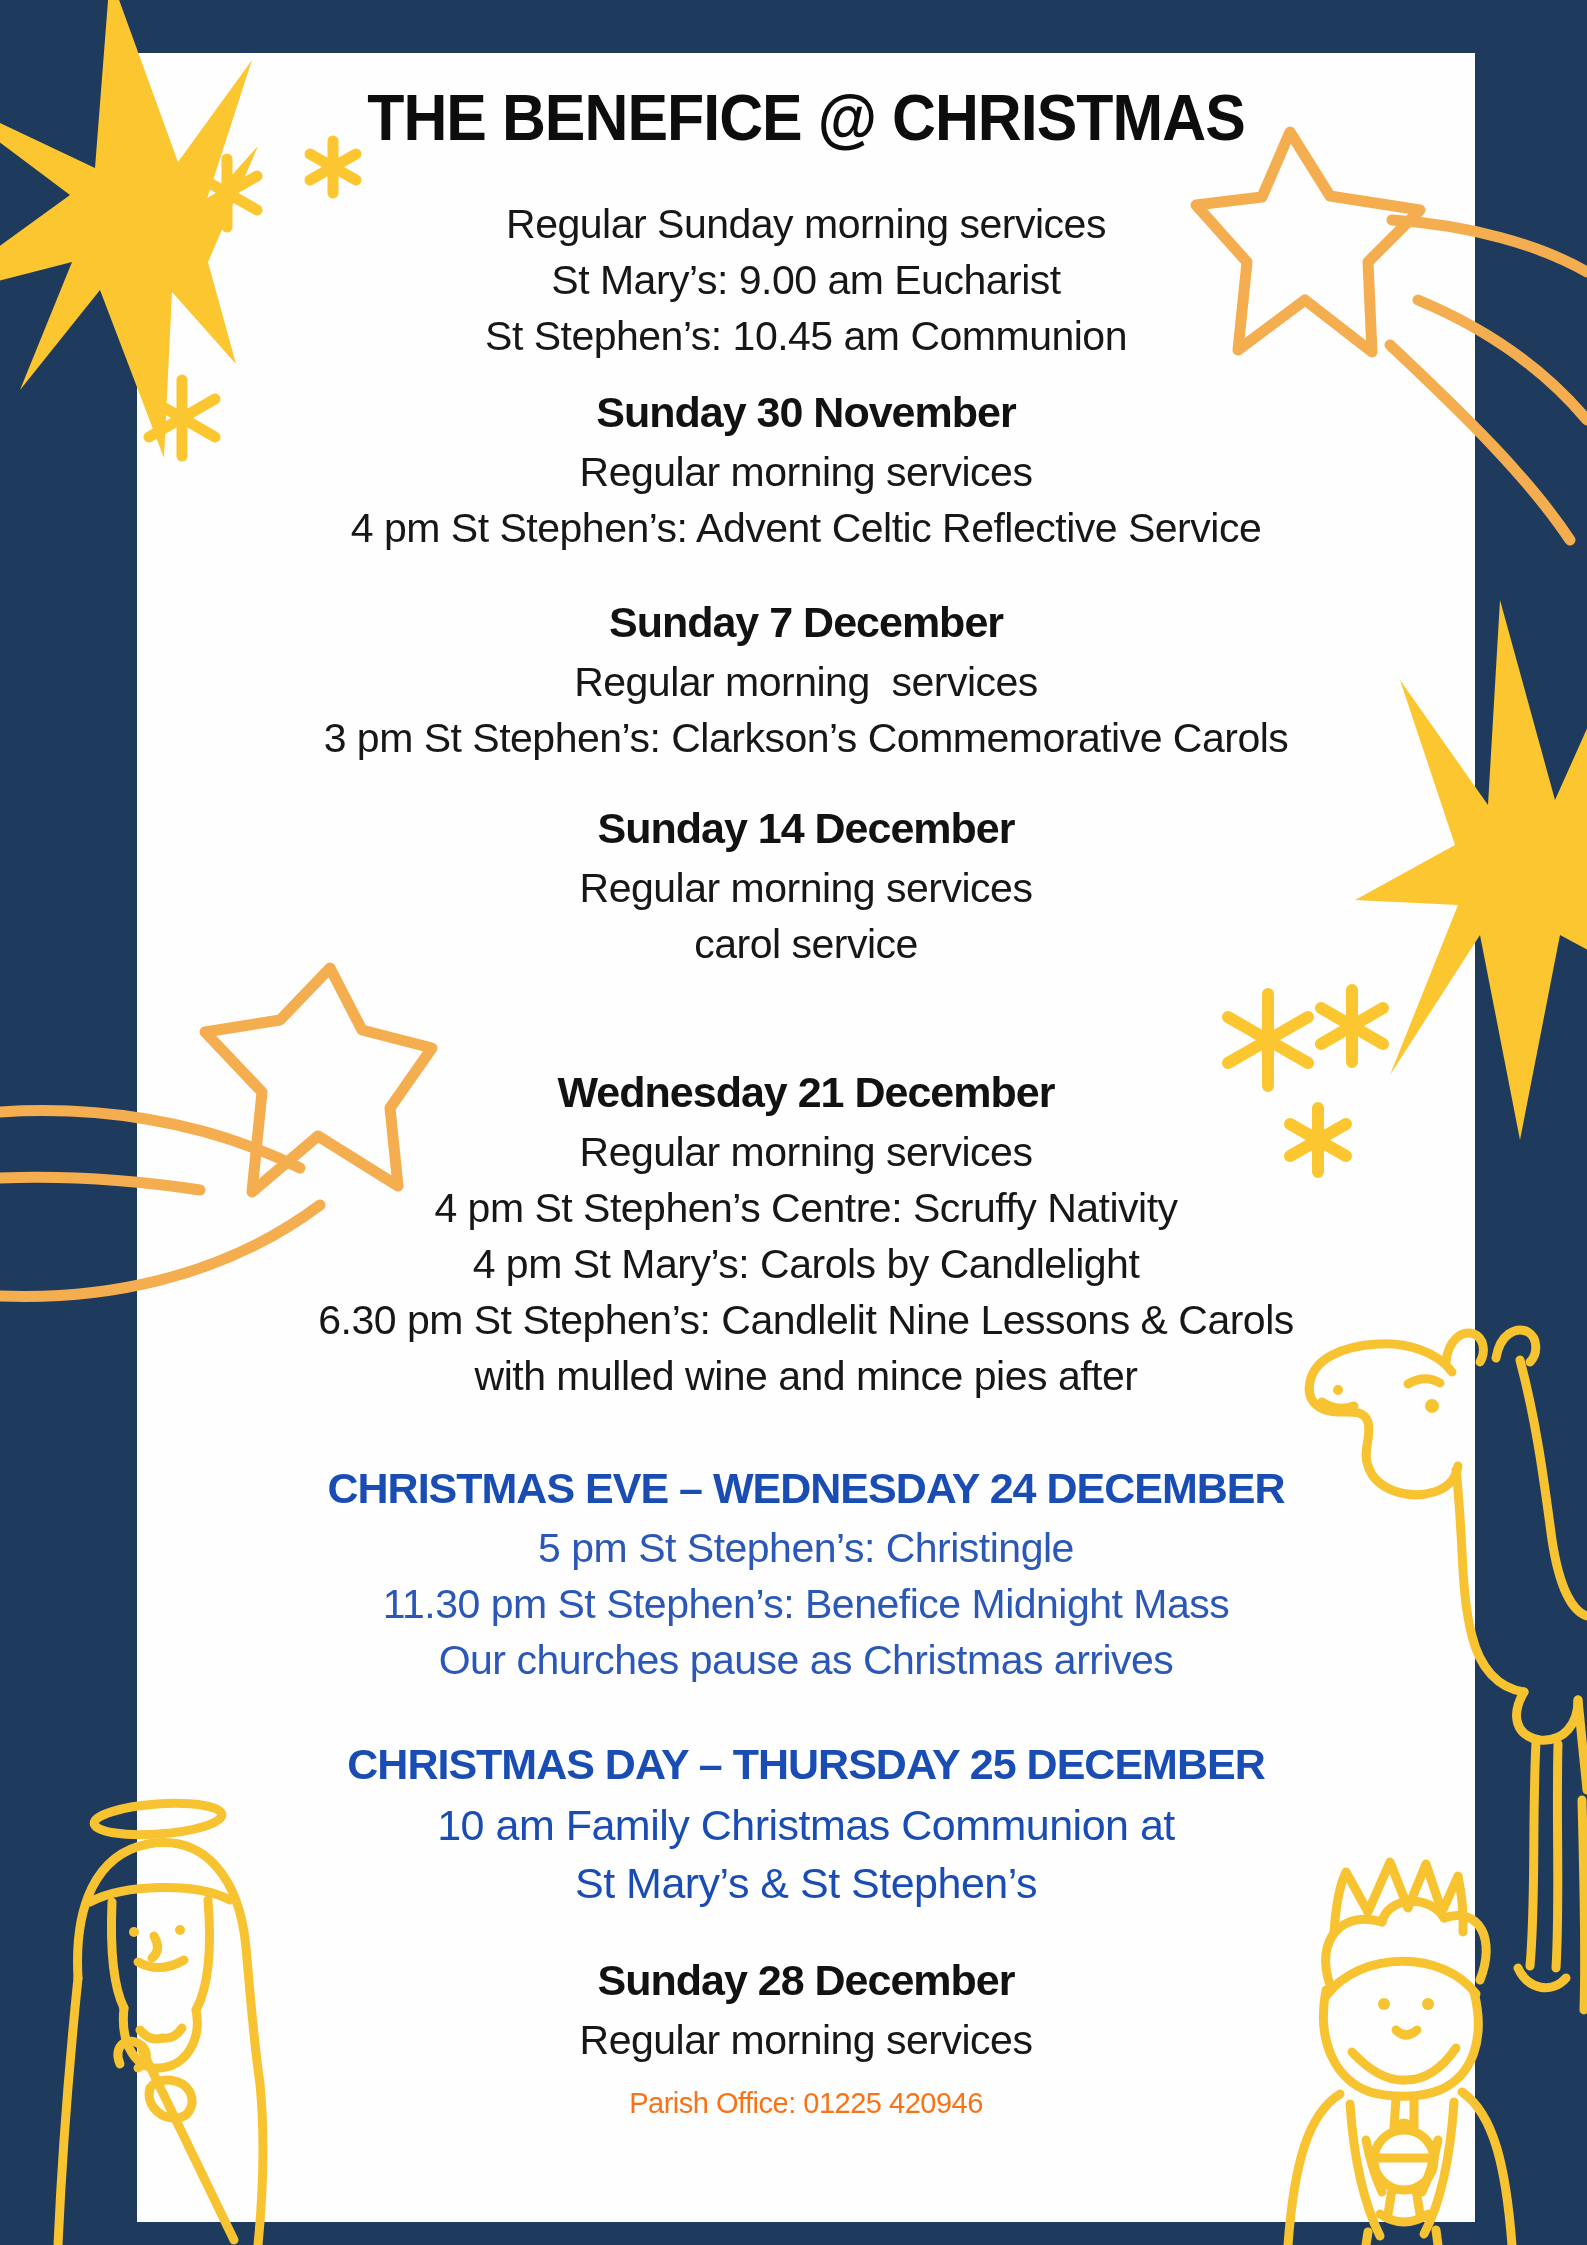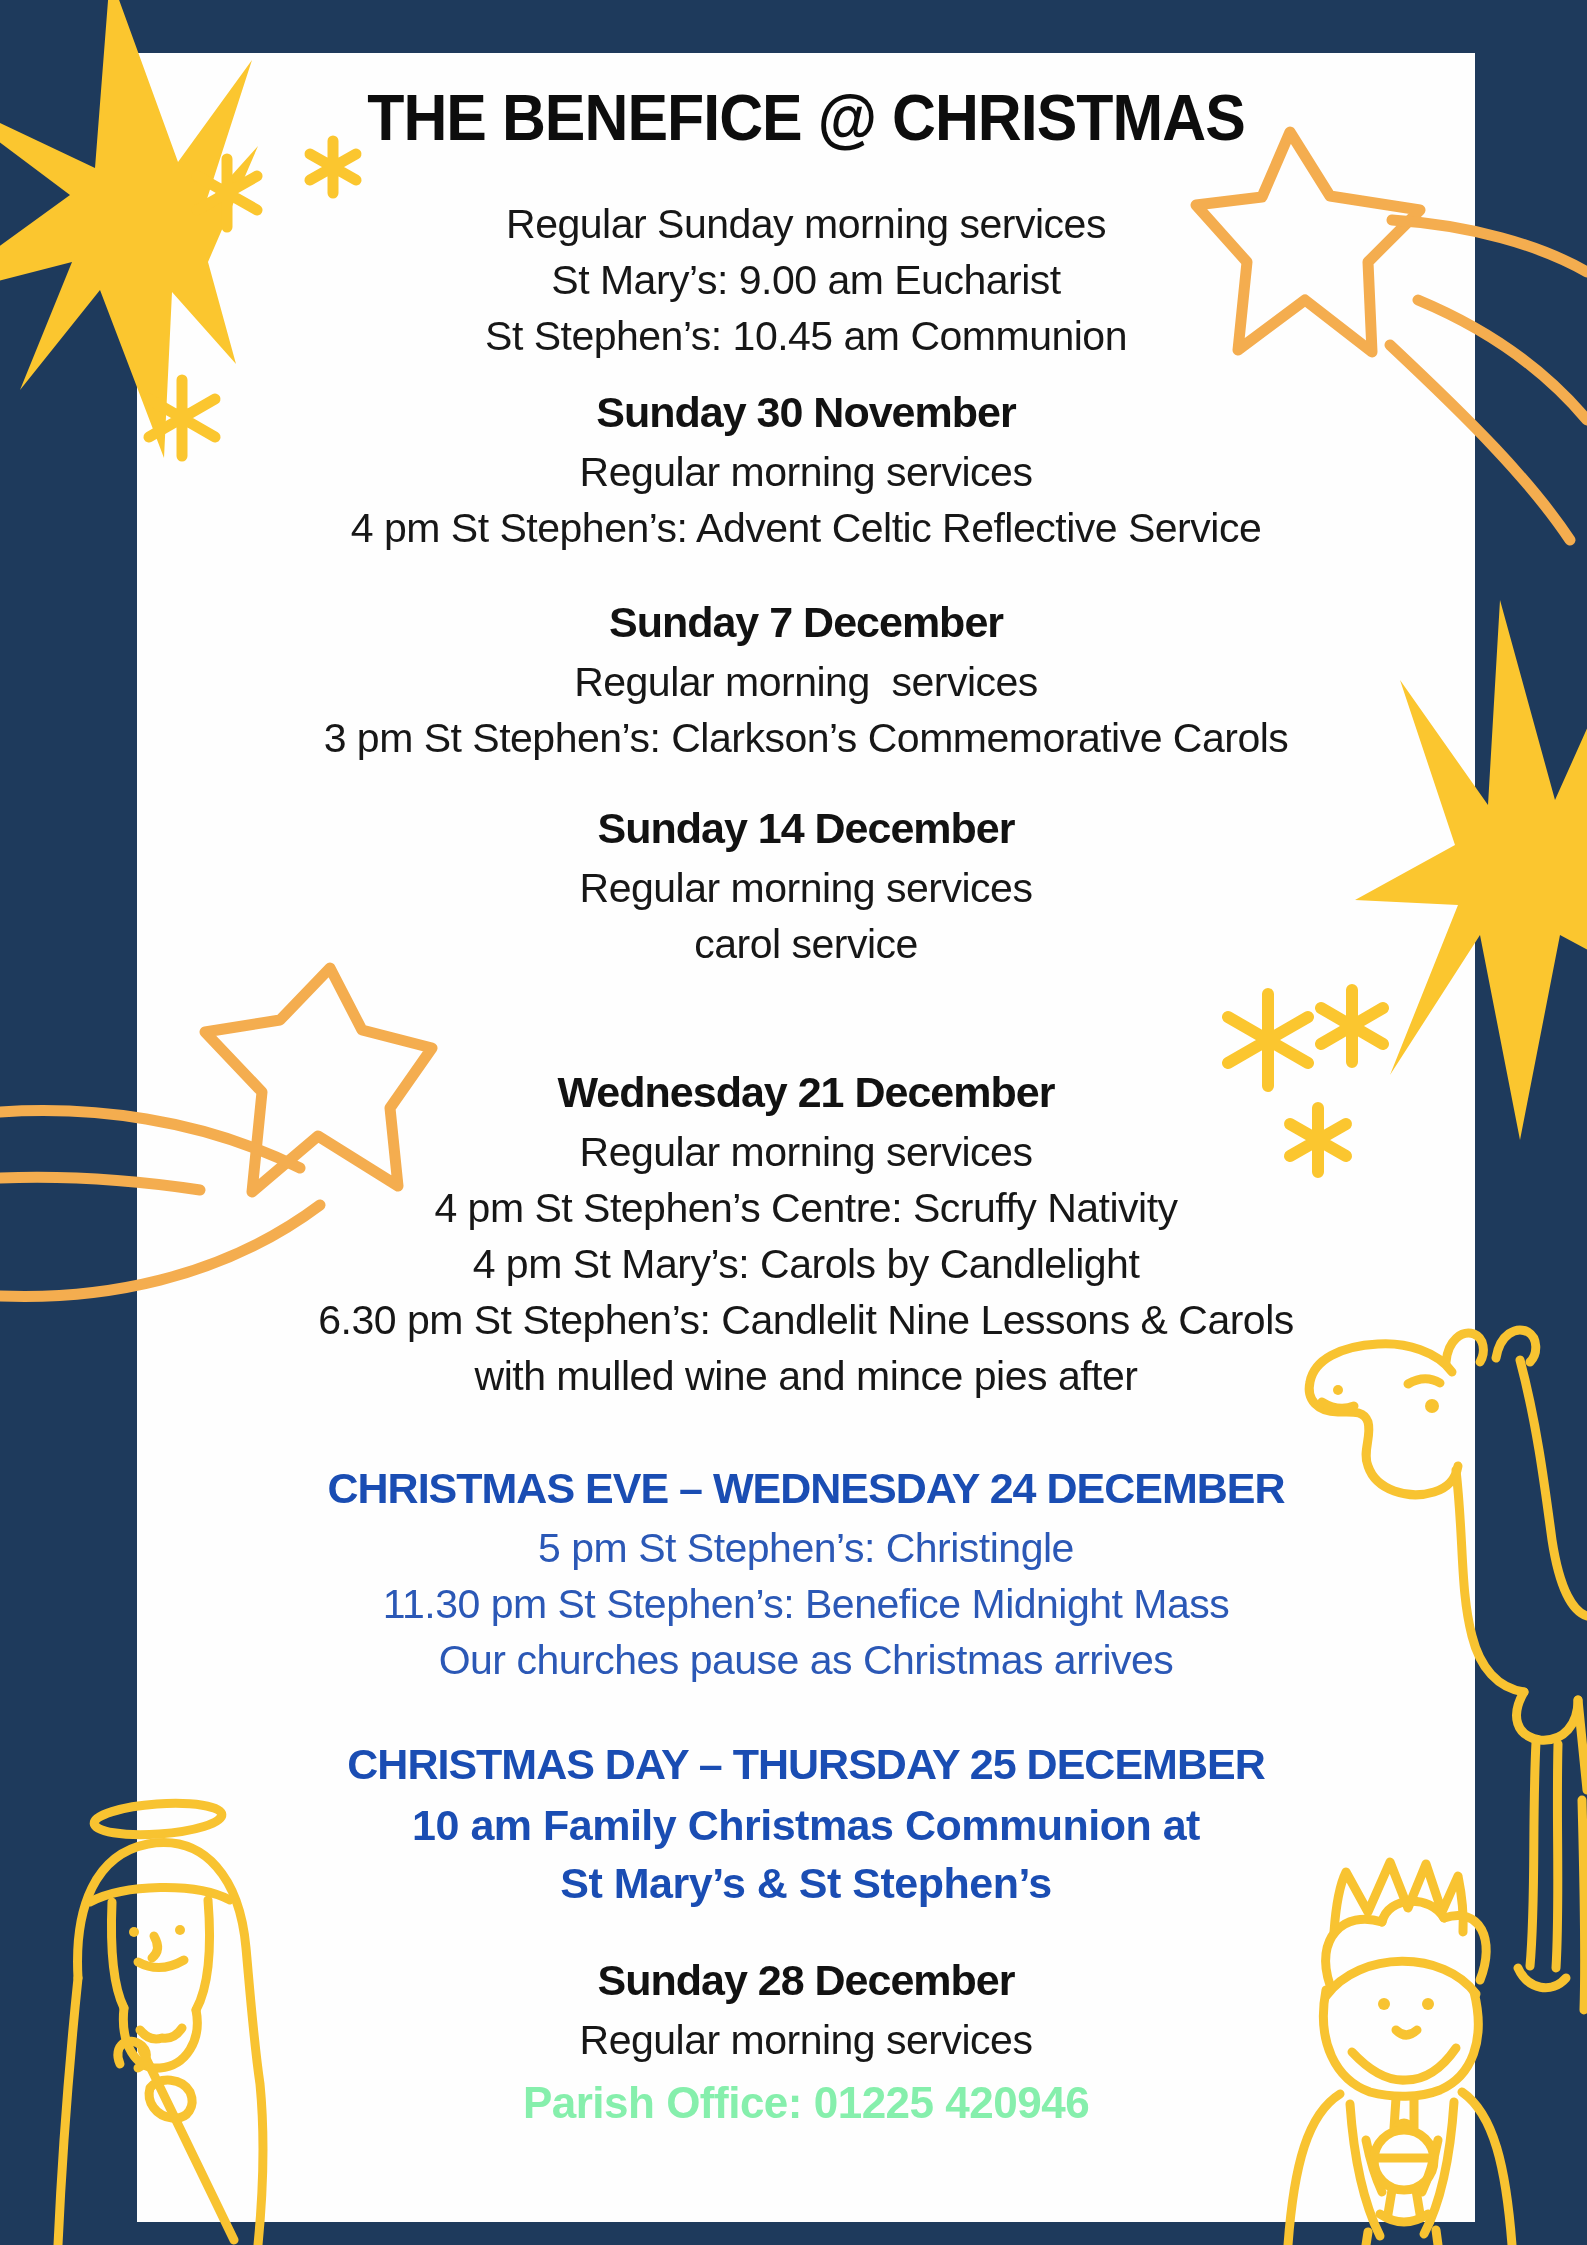--- a/index.html
+++ b/index.html
@@ -12,22 +12,22 @@
   .content{position:absolute;left:0;top:0;width:1587px;height:1601px;z-index:3;}
   .block{position:absolute;left:137px;width:1338px;text-align:center;}
   .title{
     margin:0;font-size:64px;font-weight:800;color:#0d0d0d;line-height:80px;
     letter-spacing:-1px;transform:scaleX(0.95);
   }
   .h{margin:4px;font-size:43px;font-weight:700;color:#121212;line-height:56px;letter-spacing:-1px;}
   .b{margin:0;font-size:41px;font-weight:400;color:#171717;line-height:56px;letter-spacing:-0.5px;white-space:pre-wrap;}
   .h-blue{color:#1A4DB3;}
   .b-blue{color:#2B58B6;}
-  .b-blue-bold{font-weight:700;color:#1A4DB3;font-size:43px;line-height:58px;letter-spacing:-0.5px;}
-  .contact-line{margin:0;font-size:44px;font-weight:700;color:#86efac;line-height:54px;letter-spacing:-0.5px;}
+  .b-blue-bold{font-weight:400;color:#1A4DB3;font-size:43px;line-height:58px;letter-spacing:-0.5px;}
+  .contact-line{margin:0;font-size:29px;font-weight:400;color:#f97316;line-height:54px;letter-spacing:-0.5px;}
 </style>
 </head>
 <body>
 
 <div class="page">
 
   <div class="panel"></div>
 
   <svg class="deco" width="1587" height="2245" viewBox="0 0 1587 2245" aria-hidden="true">
 

